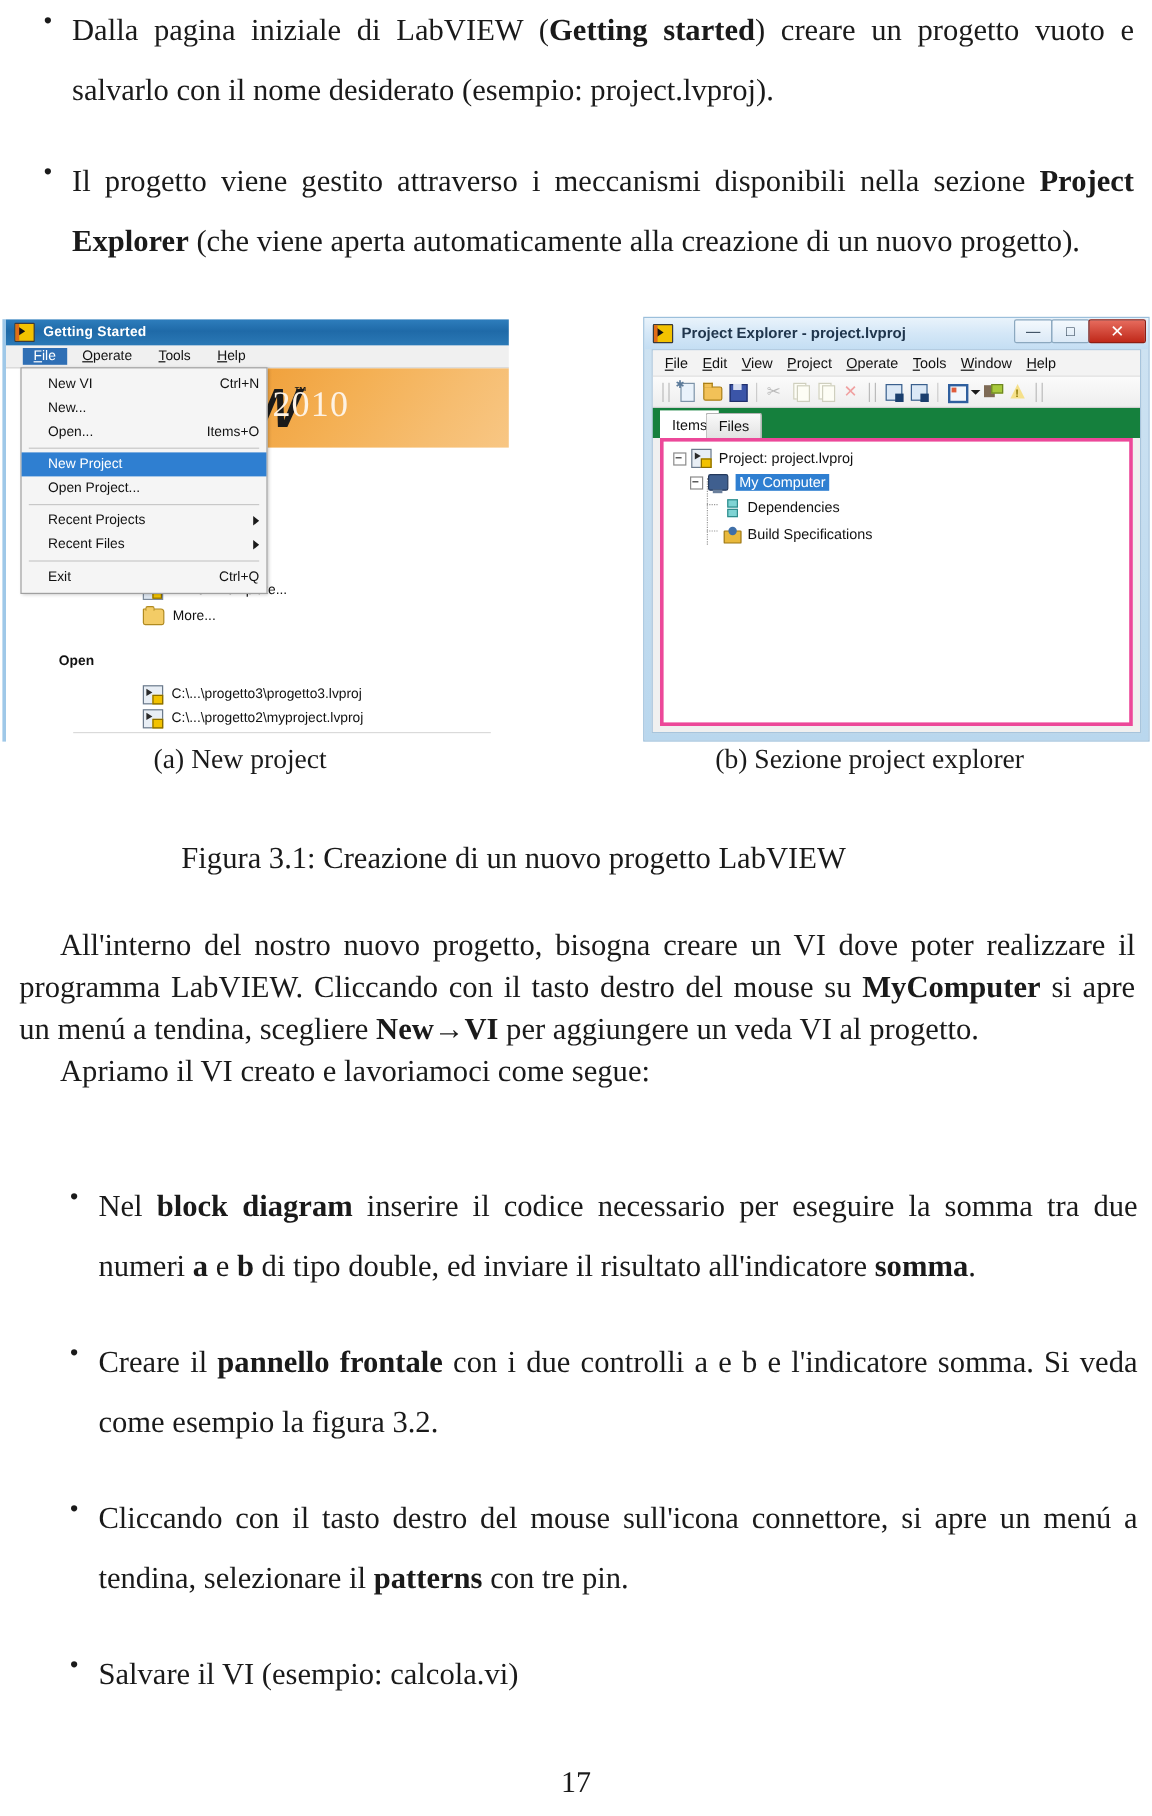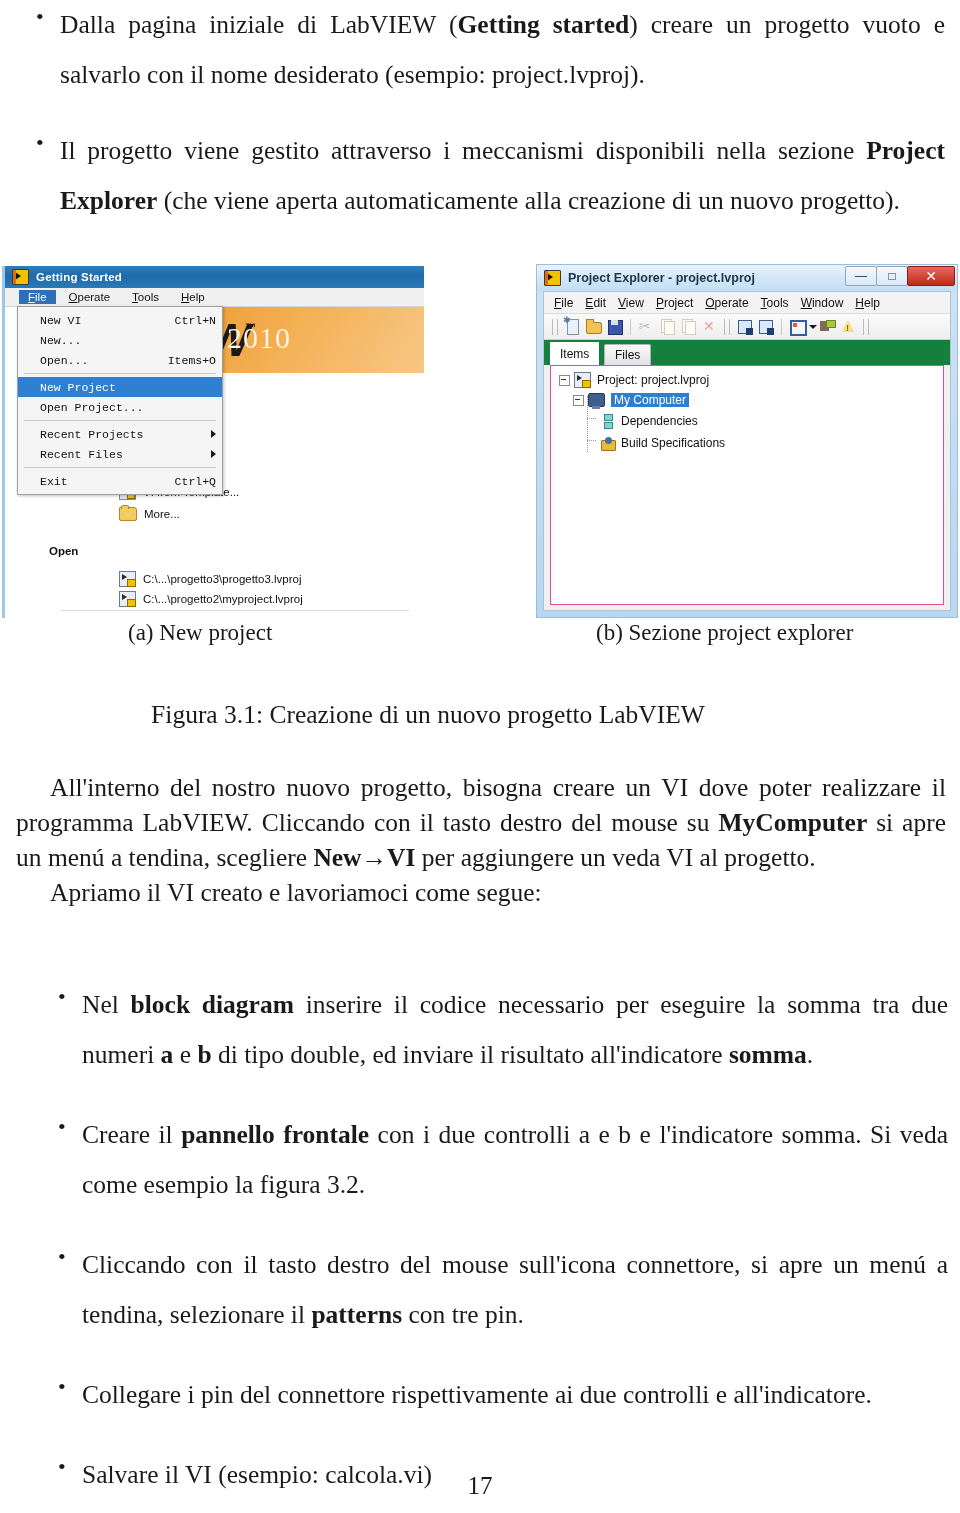--- a/index.html
+++ b/index.html
@@ -226,21 +226,20 @@
   .mi {
     position: relative;
     display: flex;
     align-items: center;
     height: 20px;
     font-size: 11.5px;
     padding-left: 22px;
     padding-right: 6px;
     color: #111;
     white-space: nowrap;
-    font-family: Liberation Mono, monospace;
   }
   .mi.highlight {
     background: #2f7fd1;
     color: #ffffff;
   }
   .mi .shortcut {
     margin-left: auto;
     font-size: 11.5px;
   }
   .mi .arrow {
@@ -634,33 +633,33 @@
   }
   .pe-tab.selected {
     left: 6px;
     top: 2px;
     height: 23px;
     background: #ffffff;
     border: none;
     font-weight: normal;
   }
   .pe-tab.unselected {
-    left: 60px;
+    left: 44px;
     background: linear-gradient(to bottom, #fafafa, #e2e2e2);
     border: 1px solid #b4b4b4;
     border-bottom: none;
     border-radius: 2px 2px 0 0;
   }
 
   #pe-treepanel {
     position: absolute;
     left: 6px; top: 73px;
     width: 394px; height: 240px;
     background: #ffffff;
-    border: 1px solid #ec4899;
+    border: 3px solid #ec4899;
     box-sizing: border-box;
   }
   .tree-row {
     position: absolute;
     display: flex;
     align-items: center;
     font-size: 12px;
     color: #111;
     white-space: nowrap;
   }
@@ -984,18 +983,17 @@
 
   <div id="body-para">
       <p class="para"><span>All'interno del nostro nuovo progetto, bisogna creare un VI dove poter realizzare il programma LabVIEW. Cliccando con il tasto destro del mouse su </span><b>MyComputer</b><span> si apre un menú a tendina, scegliere </span><b>New→VI</b><span> per aggiungere un veda VI al progetto.</span></p>
       <p class="para"><span>Apriamo il VI creato e lavoriamoci come segue:</span></p>
     </div>
 
   <ul class="bullet-list" id="lower-bullets">
       <li class="bullet-item"><span>Nel </span><b>block diagram</b><span> inserire il codice necessario per eseguire la somma tra due numeri </span><b>a</b><span> e </span><b>b</b><span> di tipo double, ed inviare il risultato all'indicatore </span><b>somma</b><span>.</span></li>
       <li class="bullet-item"><span>Creare il </span><b>pannello frontale</b><span> con i due controlli a e b e l'indicatore somma. Si veda come esempio la figura 3.2.</span></li>
       <li class="bullet-item"><span>Cliccando con il tasto destro del mouse sull'icona connettore, si apre un menú a tendina, selezionare il </span><b>patterns</b><span> con tre pin.</span></li>
-      <li class="bullet-item"><span>Collegare i pin del connettore rispettivamente ai due controlli e all'indicatore.</span></li>
       <li class="bullet-item"><span>Salvare il VI (esempio: calcola.vi)</span></li>
     </ul>
 
   <div id="page-number">17</div>
 </div>
 
 </body></html>

